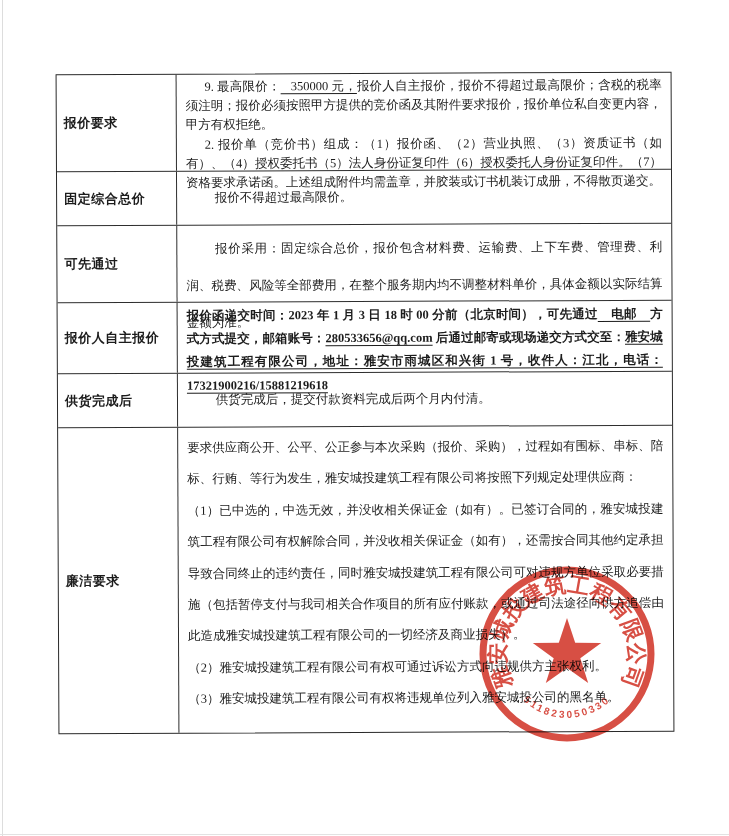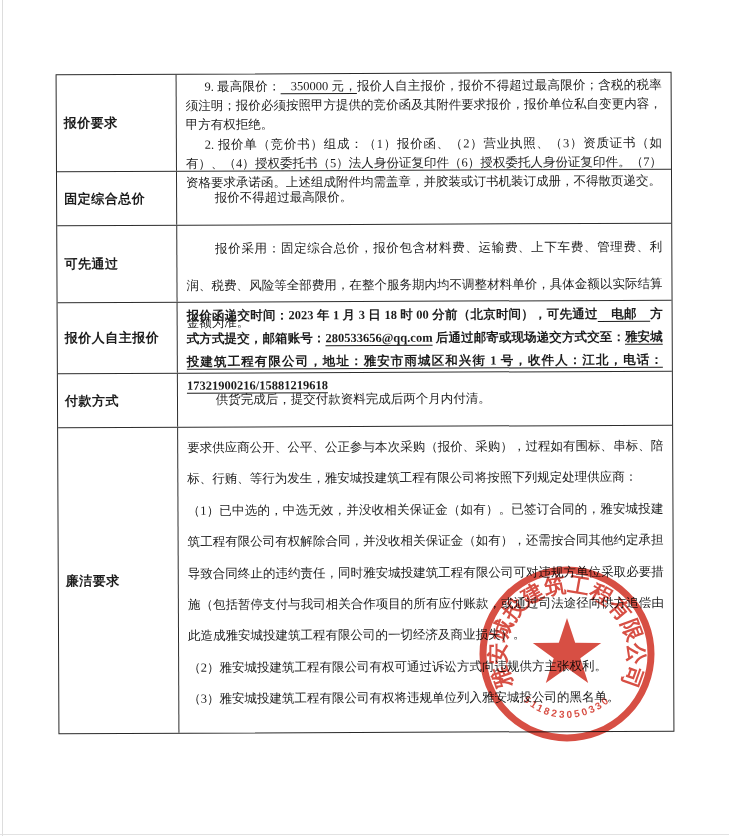--- a/index.html
+++ b/index.html
@@ -80,21 +80,21 @@
           <div class="para"><span>报价采用：固定综合总价，报价包含材料费、运输费、上下车费、管理费、利润、税费、风险等全部费用，在整个服务期内均不调整材料单价，具体金额以实际结算金额为准。</span></div>
         </div>
       </div>
       <div class="trow" style="height: 71px;">
         <div class="tlabel">报价人自主报价</div>
         <div class="tcontent r4">
           <div class="para"><span class="b">报价函递交时间：2023 年 1 月 3 日 18 时 00 分前（北京时间），可先通过</span><span class="u b">&nbsp;&nbsp;&nbsp;&nbsp;电邮&nbsp;&nbsp;&nbsp;&nbsp;</span><span class="b">方式方式提交，邮箱账号：</span><span class="u b">280533656@qq.com</span><span class="b"> 后通过邮寄或现场递交方式交至：</span><span class="u b">雅安城投建筑工程有限公司，</span><span class="u b">地址：雅安市雨城区和兴街 1 号，收件人：江北，电话：17321900216/15881219618</span></div>
         </div>
       </div>
       <div class="trow" style="height: 54px;">
-        <div class="tlabel">付款方式</div>
+        <div class="tlabel">供货完成后</div>
         <div class="tcontent single">
           <div class="para"><span>供货完成后，提交付款资料完成后两个月内付清。</span></div>
         </div>
       </div>
       <div class="trow" style="height: 305px;">
         <div class="tlabel">廉洁要求</div>
         <div class="tcontent r6">
           <div class="para"><span>要求供应商公开、公平、公正参与本次采购（报价、采购），过程如有围标、串标、陪标、行贿、等行为发生，雅安城投建筑工程有限公司将按照下列规定处理供应商：</span></div>
           <div class="para"><span>（1）已中选的，中选无效，并没收相关保证金（如有）。已签订合同的，雅安城投建筑工程有限公司有权解除合同，并没收相关保证金（如有），还需按合同其他约定承担导致合同终止的违约责任，同时雅安城投建筑工程有限公司可对违规方单位采取必要措施（包括暂停支付与我司相关合作项目的所有应付账款，或通过司法途径向供方追偿由此造成雅安城投建筑工程有限公司的一切经济及商业损失）。</span></div>
           <div class="para"><span>（2）雅安城投建筑工程有限公司有权可通过诉讼方式向违规供方主张权利。</span></div>

